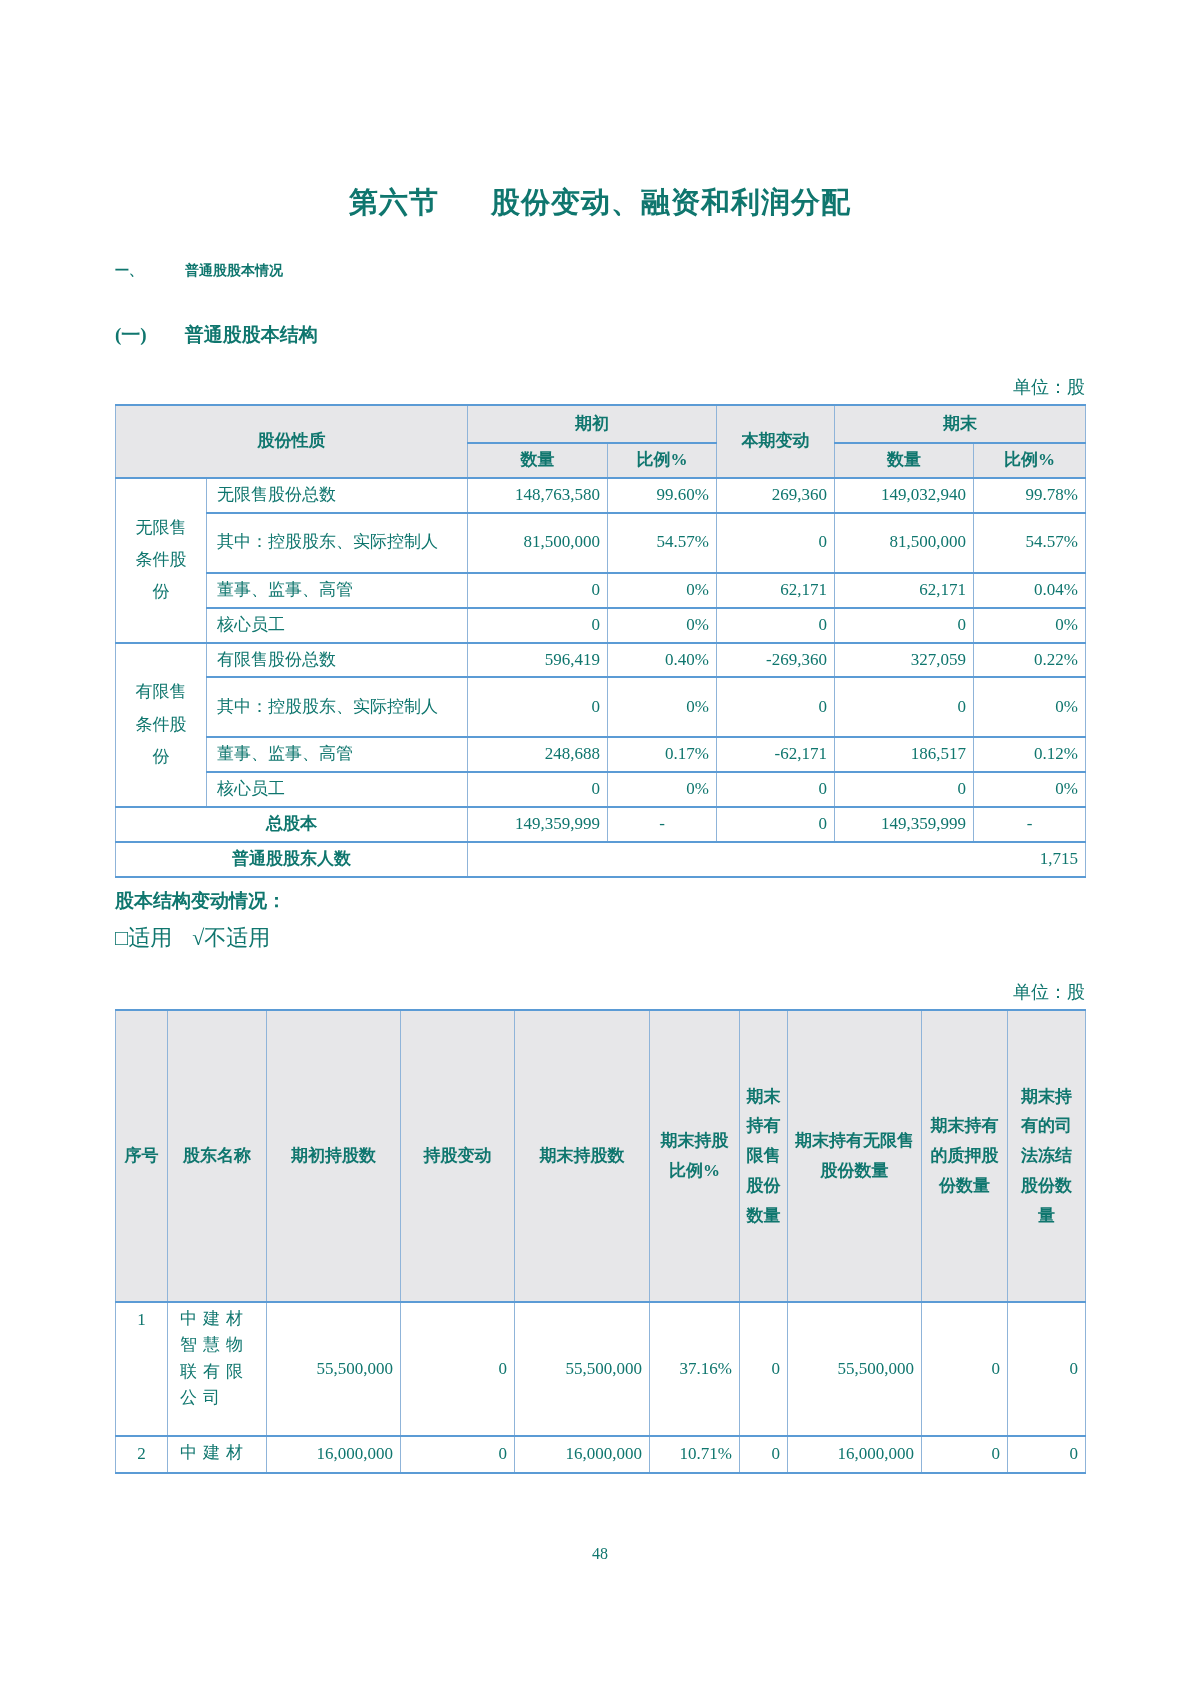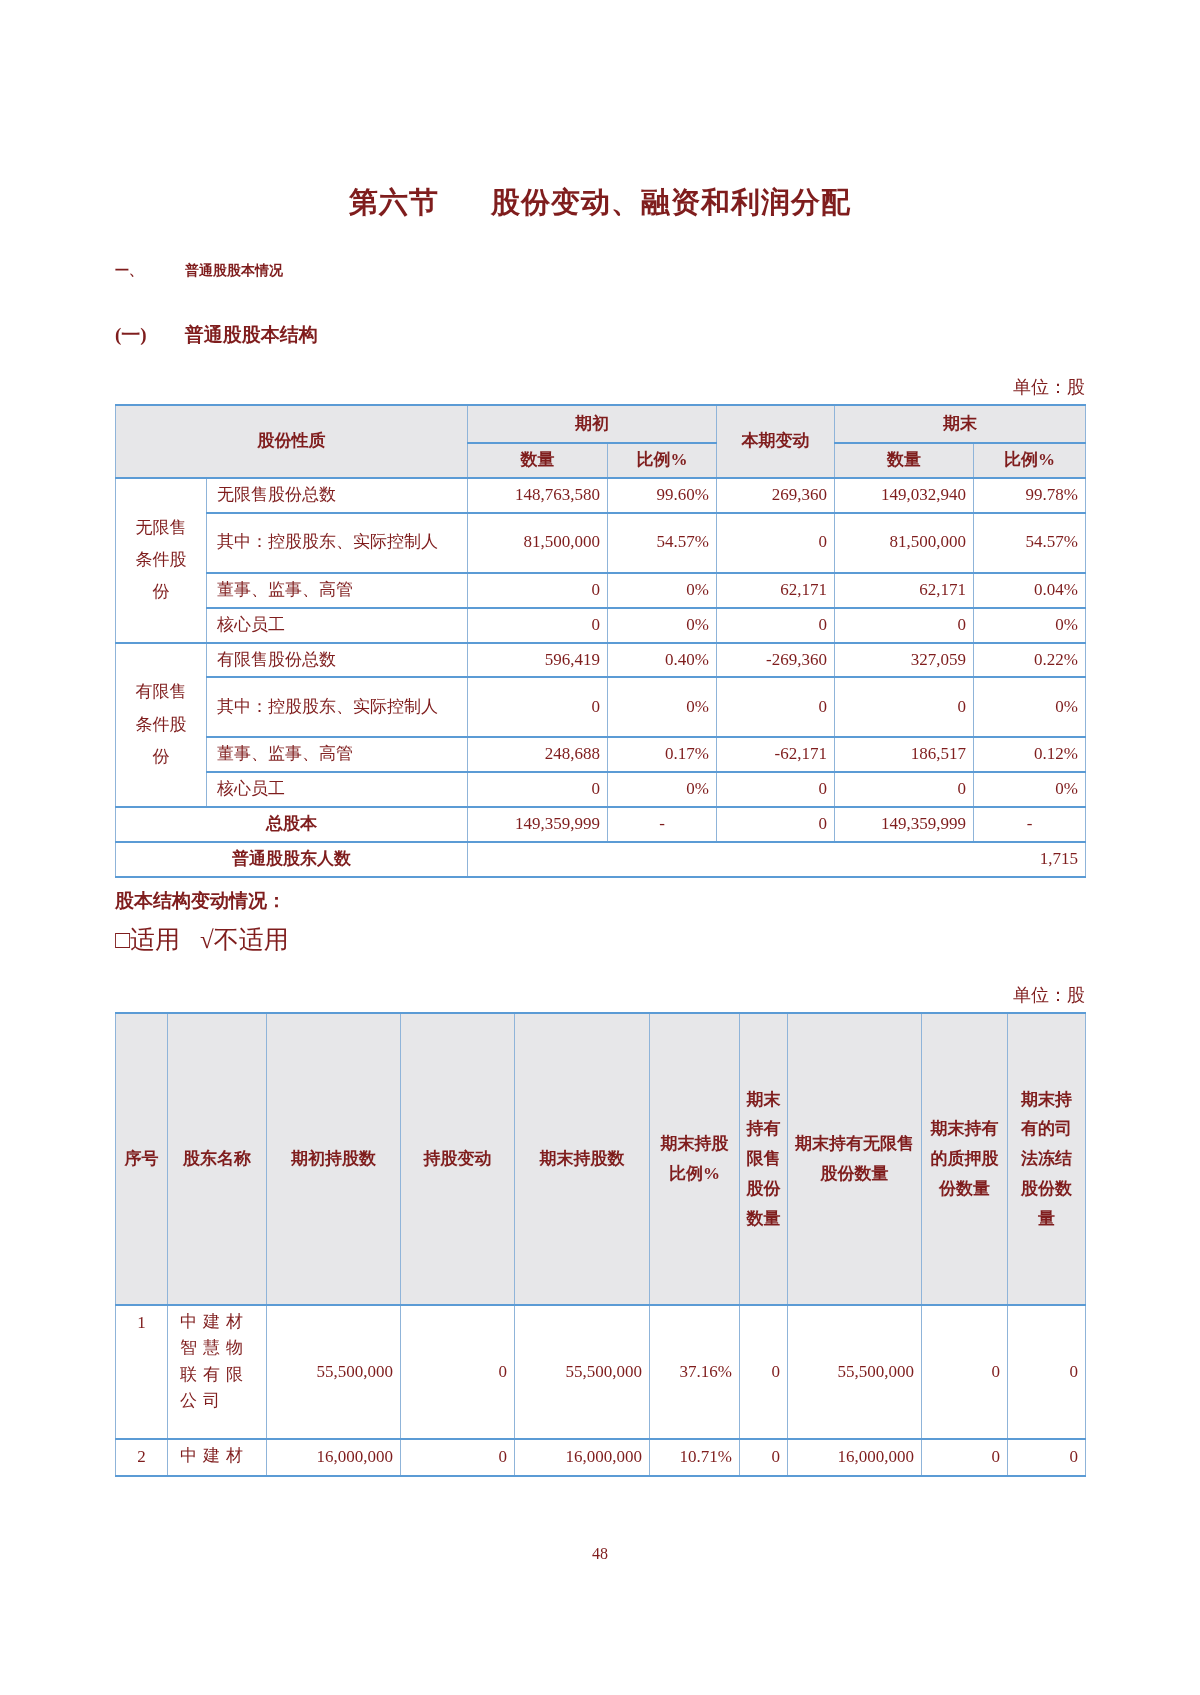--- a/index.html
+++ b/index.html
@@ -1,19 +1,19 @@
 <!DOCTYPE html>
 <html><head>
 <meta charset="utf-8">
 <style>
   html,body{margin:0;padding:0;background:#ffffff;}
   .page{
     width:1200px;height:1695px;background:#fff;box-sizing:border-box;
     padding:183px 115px 0 115px;position:relative;
-    font-family:"Liberation Serif","DejaVu Serif",serif;color:#7f1d1d;
+    font-family:"Liberation Serif","DejaVu Serif",serif;color:#0f766e;
   }
   .doc-title{text-align:center;font-size:29px;font-weight:bold;letter-spacing:1px;}
   .doc-title .t-gap{display:inline-block;width:52px;}
   .h1{margin-top:39px;font-size:14px;font-weight:bold;}
   .h1 .n-gap{display:inline-block;width:42px;}
   .h2{margin-top:42px;font-size:19px;font-weight:bold;}
   .h2 .n-gap{display:inline-block;width:38px;}
   .unit{ text-align:right;font-size:18px;margin-top:27px;margin-bottom:5px;}
   table{width:970px;border-collapse:collapse;table-layout:fixed;font-size:17px;}
   td,th{
@@ -32,21 +32,21 @@
   .t1 .hr1{height:38px;} .t1 .hr2{height:31px;}
   .t1 .r{height:31px;} .t1 .tall{height:60px;} .t1 .sum{height:33px;}
   
   .t2 thead tr{height:292px;}
   .t2 thead th{line-height:1.75;padding:2px 5px;}
   .t2 .row1{height:134px;}
   .t2 .row2{height:37px;}
   .name-cell{letter-spacing:6px;vertical-align:top;text-align:left;padding:3px 8px 3px 12px;line-height:1.55;}
   .no-cell{vertical-align:top;text-align:center;padding-top:3px;}
   .note-label{margin-top:10px;font-size:19px;font-weight:bold;}
-  .note-opts{margin-top:9px;font-size:25px;}
+  .note-opts{margin-top:9px;font-size:22px;}
   .note-opts .o-gap{display:inline-block;width:20px;}
   .page-num{position:absolute;left:0;right:0;top:1545px;text-align:center;font-size:16px;}
 </style>
 </head>
 <body>
 
 <div class="page">
 
   <div class="doc-title">
     <span>第六节</span><span class="t-gap"></span><span>股份变动、融资和利润分配</span>

